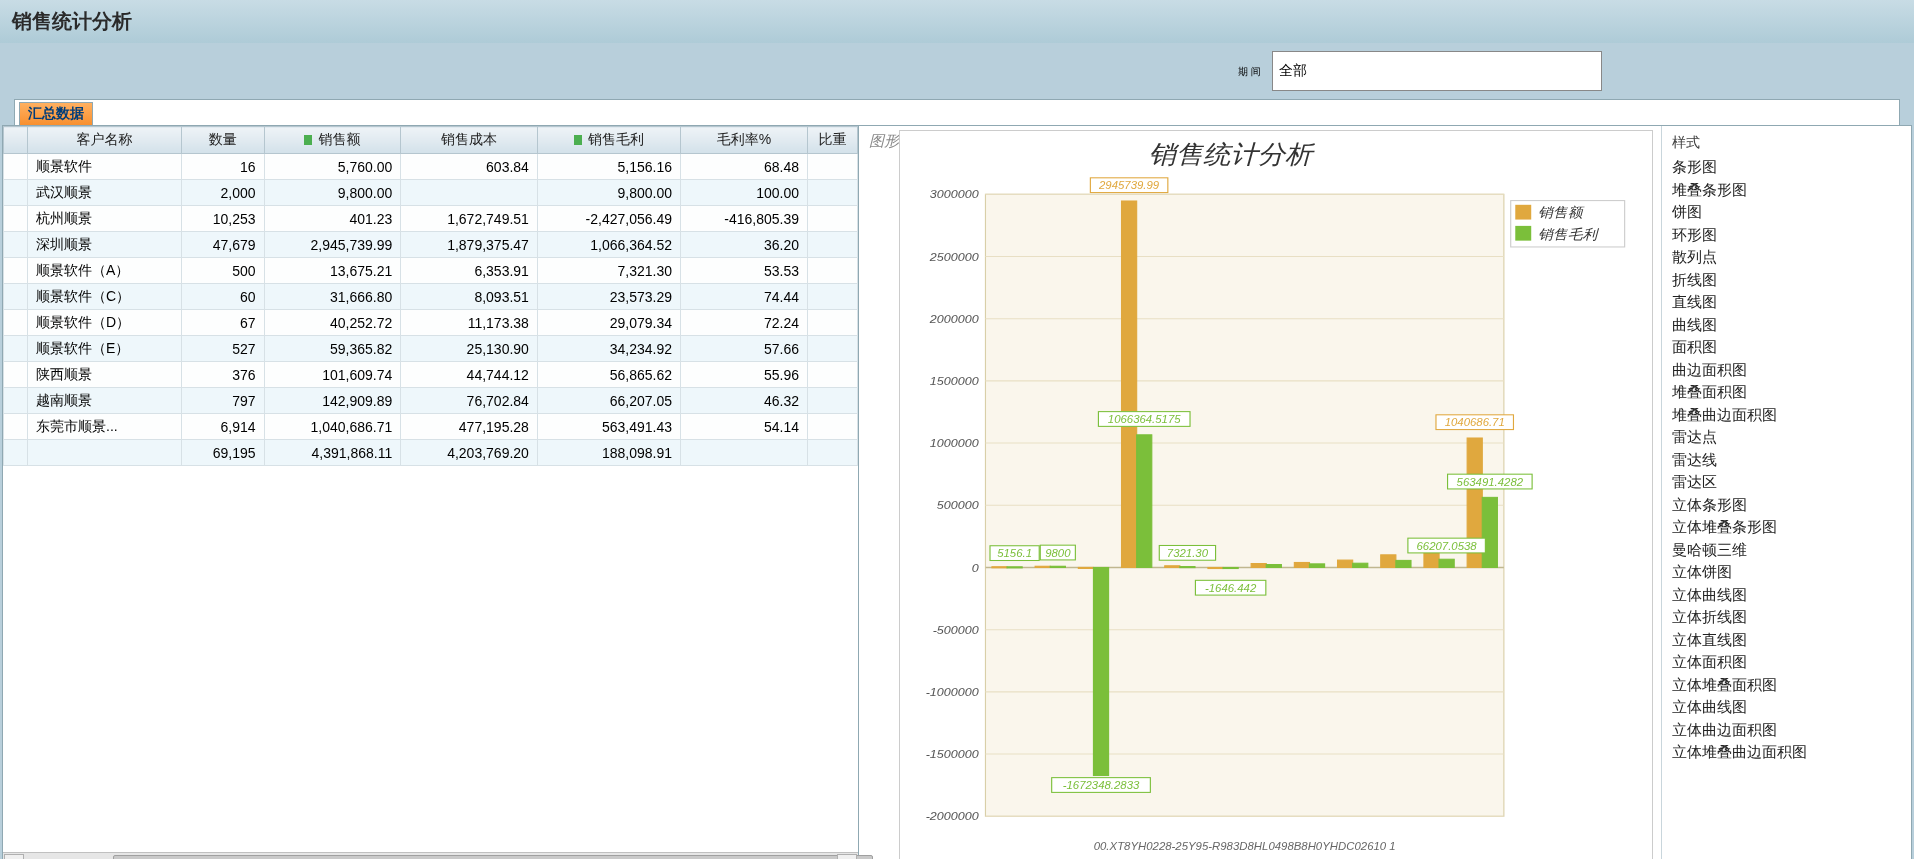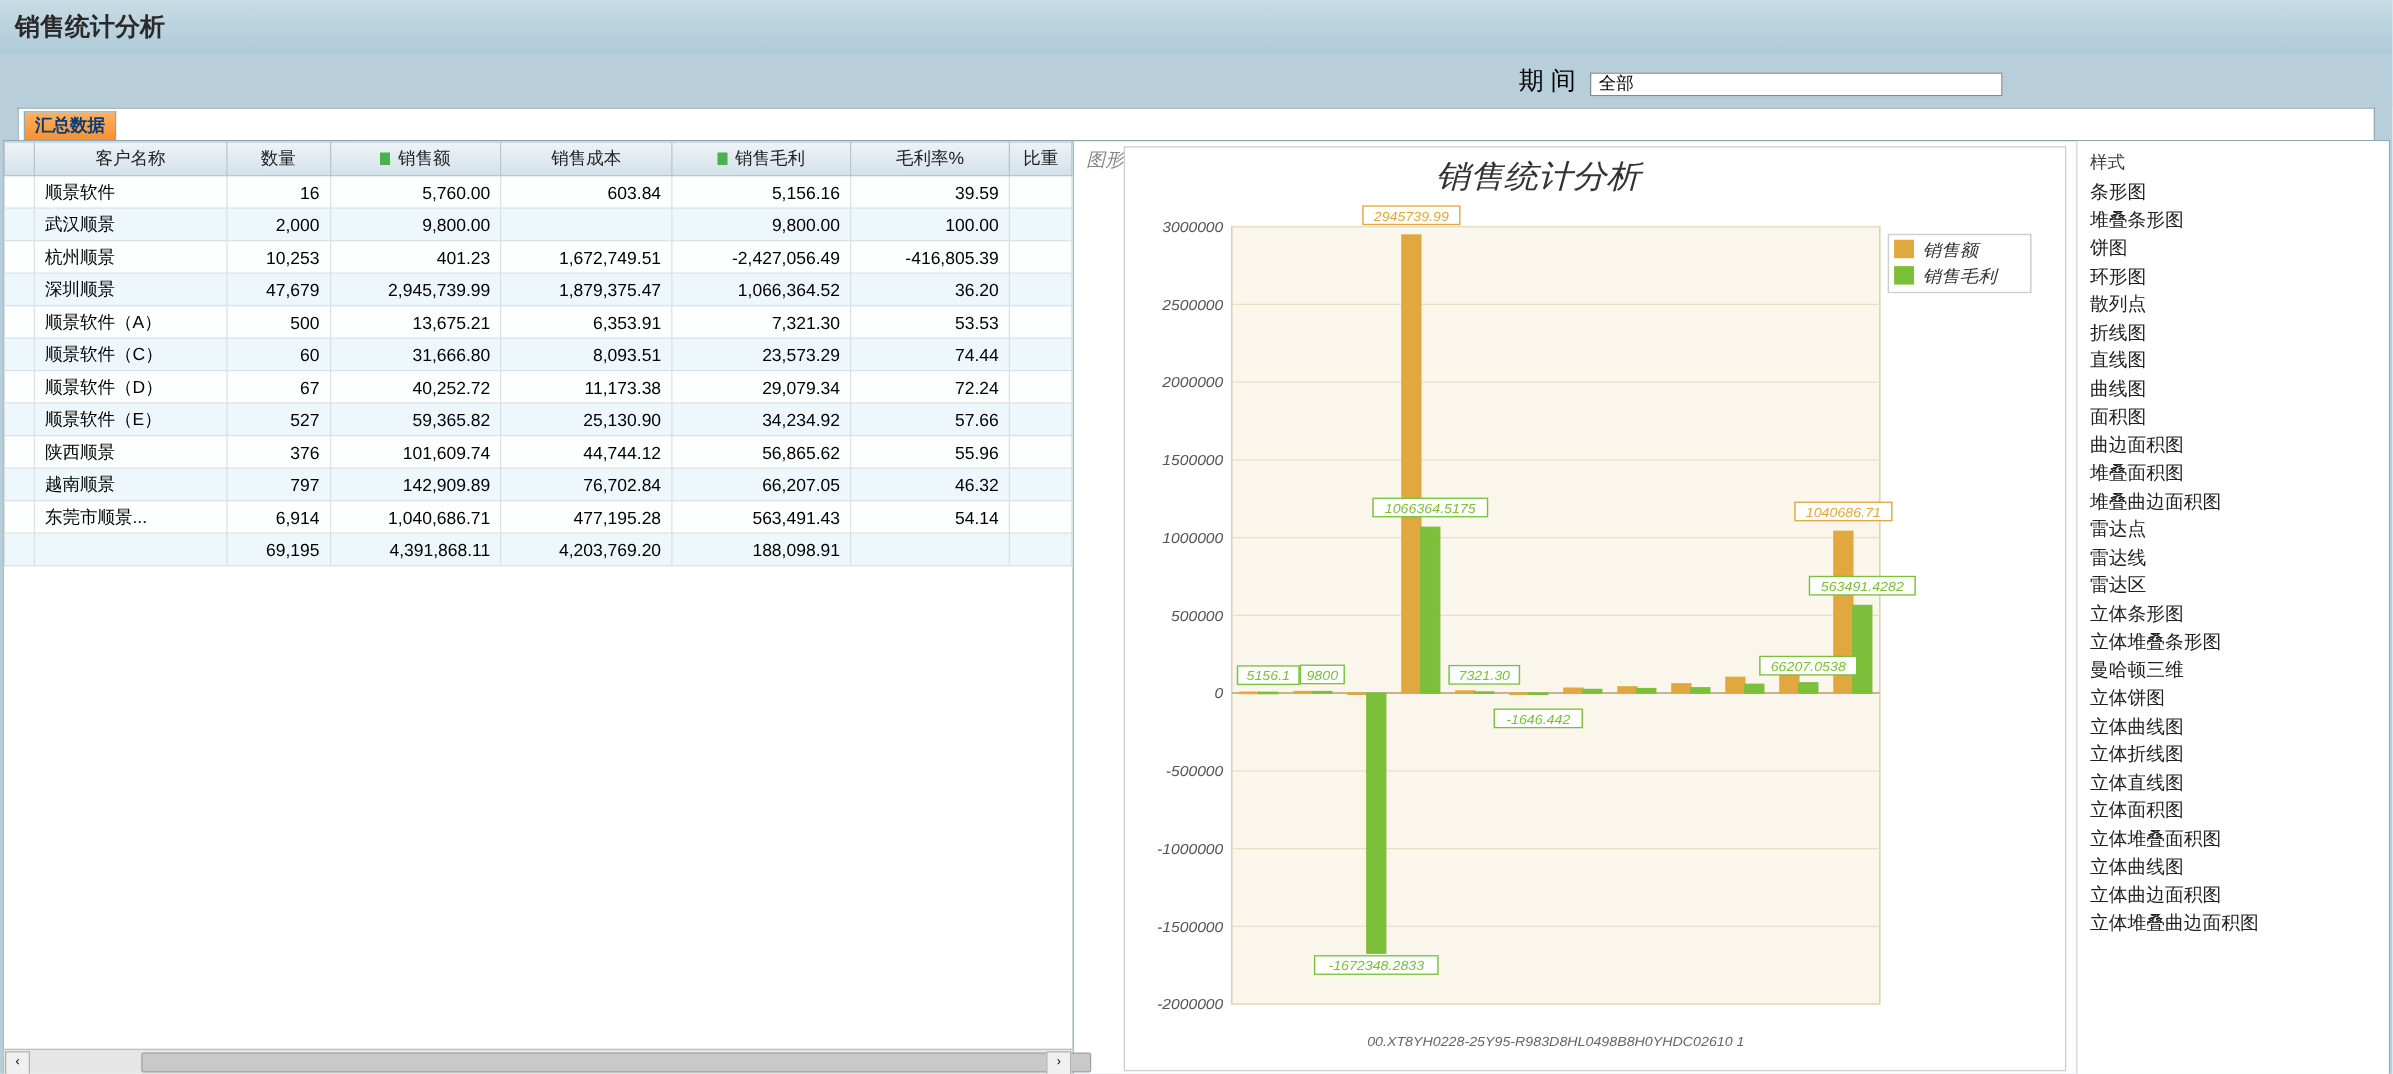--- a/index.html
+++ b/index.html
@@ -16,24 +16,24 @@
   padding: 8px 12px;
   font-size: 20px;
   font-weight: bold;
   color: #2a2a2a;
 }
 .filter-bar {
   background: #b8cfdb;
   padding: 8px 12px;
   text-align: right;
 }
-.filter-bar label { font-size: 20px; margin-right: 8px; text-align: right; }
+.filter-bar label { font-size: 10px; margin-right: 8px; text-align: right; }
 .filter-bar input {
   width: 330px;
-  height: 19px;
+  height: 40px;
   border: 1px solid #888;
   background: #fff;
   padding: 2px 6px;
   font-size: 14px;
   margin-right: 300px;
 }
 .tabs-row {
   background: #fff;
   padding: 2px 4px 0 4px;
   border: 1px solid #8fa8b2;
@@ -201,21 +201,21 @@
           </tr>
         </thead>
         <tbody id="tbody">
             <tr>
               <td class="first"></td>
               <td class="txt">顺景软件</td>
               <td class="num">16</td>
               <td class="num">5,760.00</td>
               <td class="num">603.84</td>
               <td class="num">5,156.16</td>
-              <td class="num">39.59</td>
+              <td class="num">68.48</td>
               <td class="num"></td>
             </tr>
             <tr>
               <td class="first"></td>
               <td class="txt">武汉顺景</td>
               <td class="num">2,000</td>
               <td class="num">9,800.00</td>
               <td class="num"></td>
               <td class="num">9,800.00</td>
               <td class="num">100.00</td>

